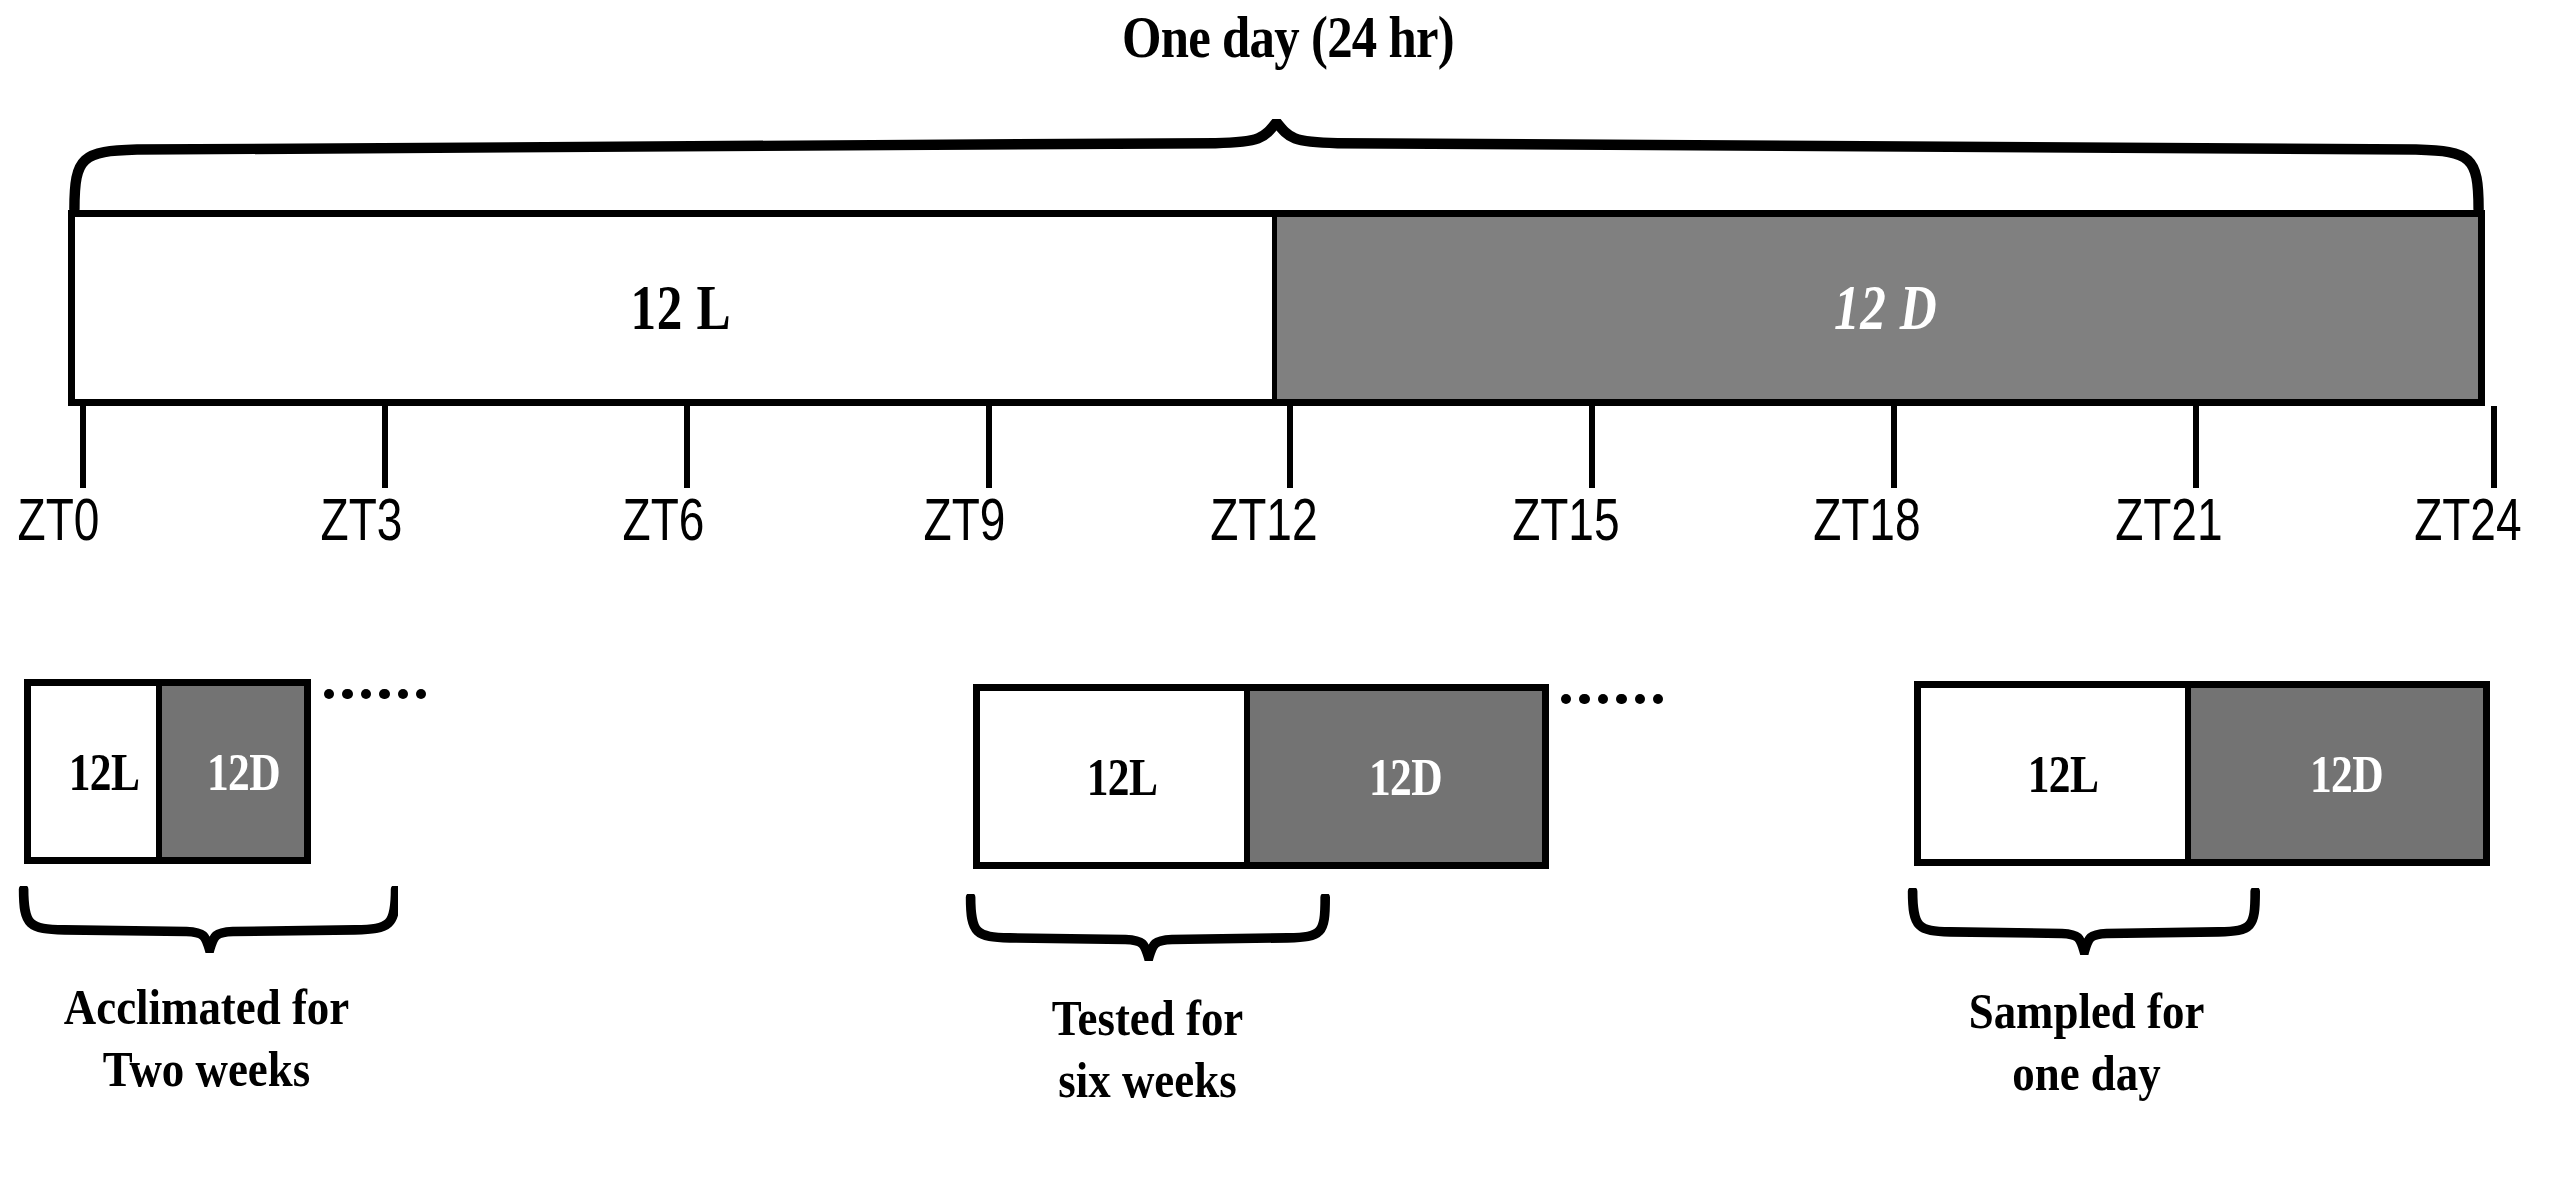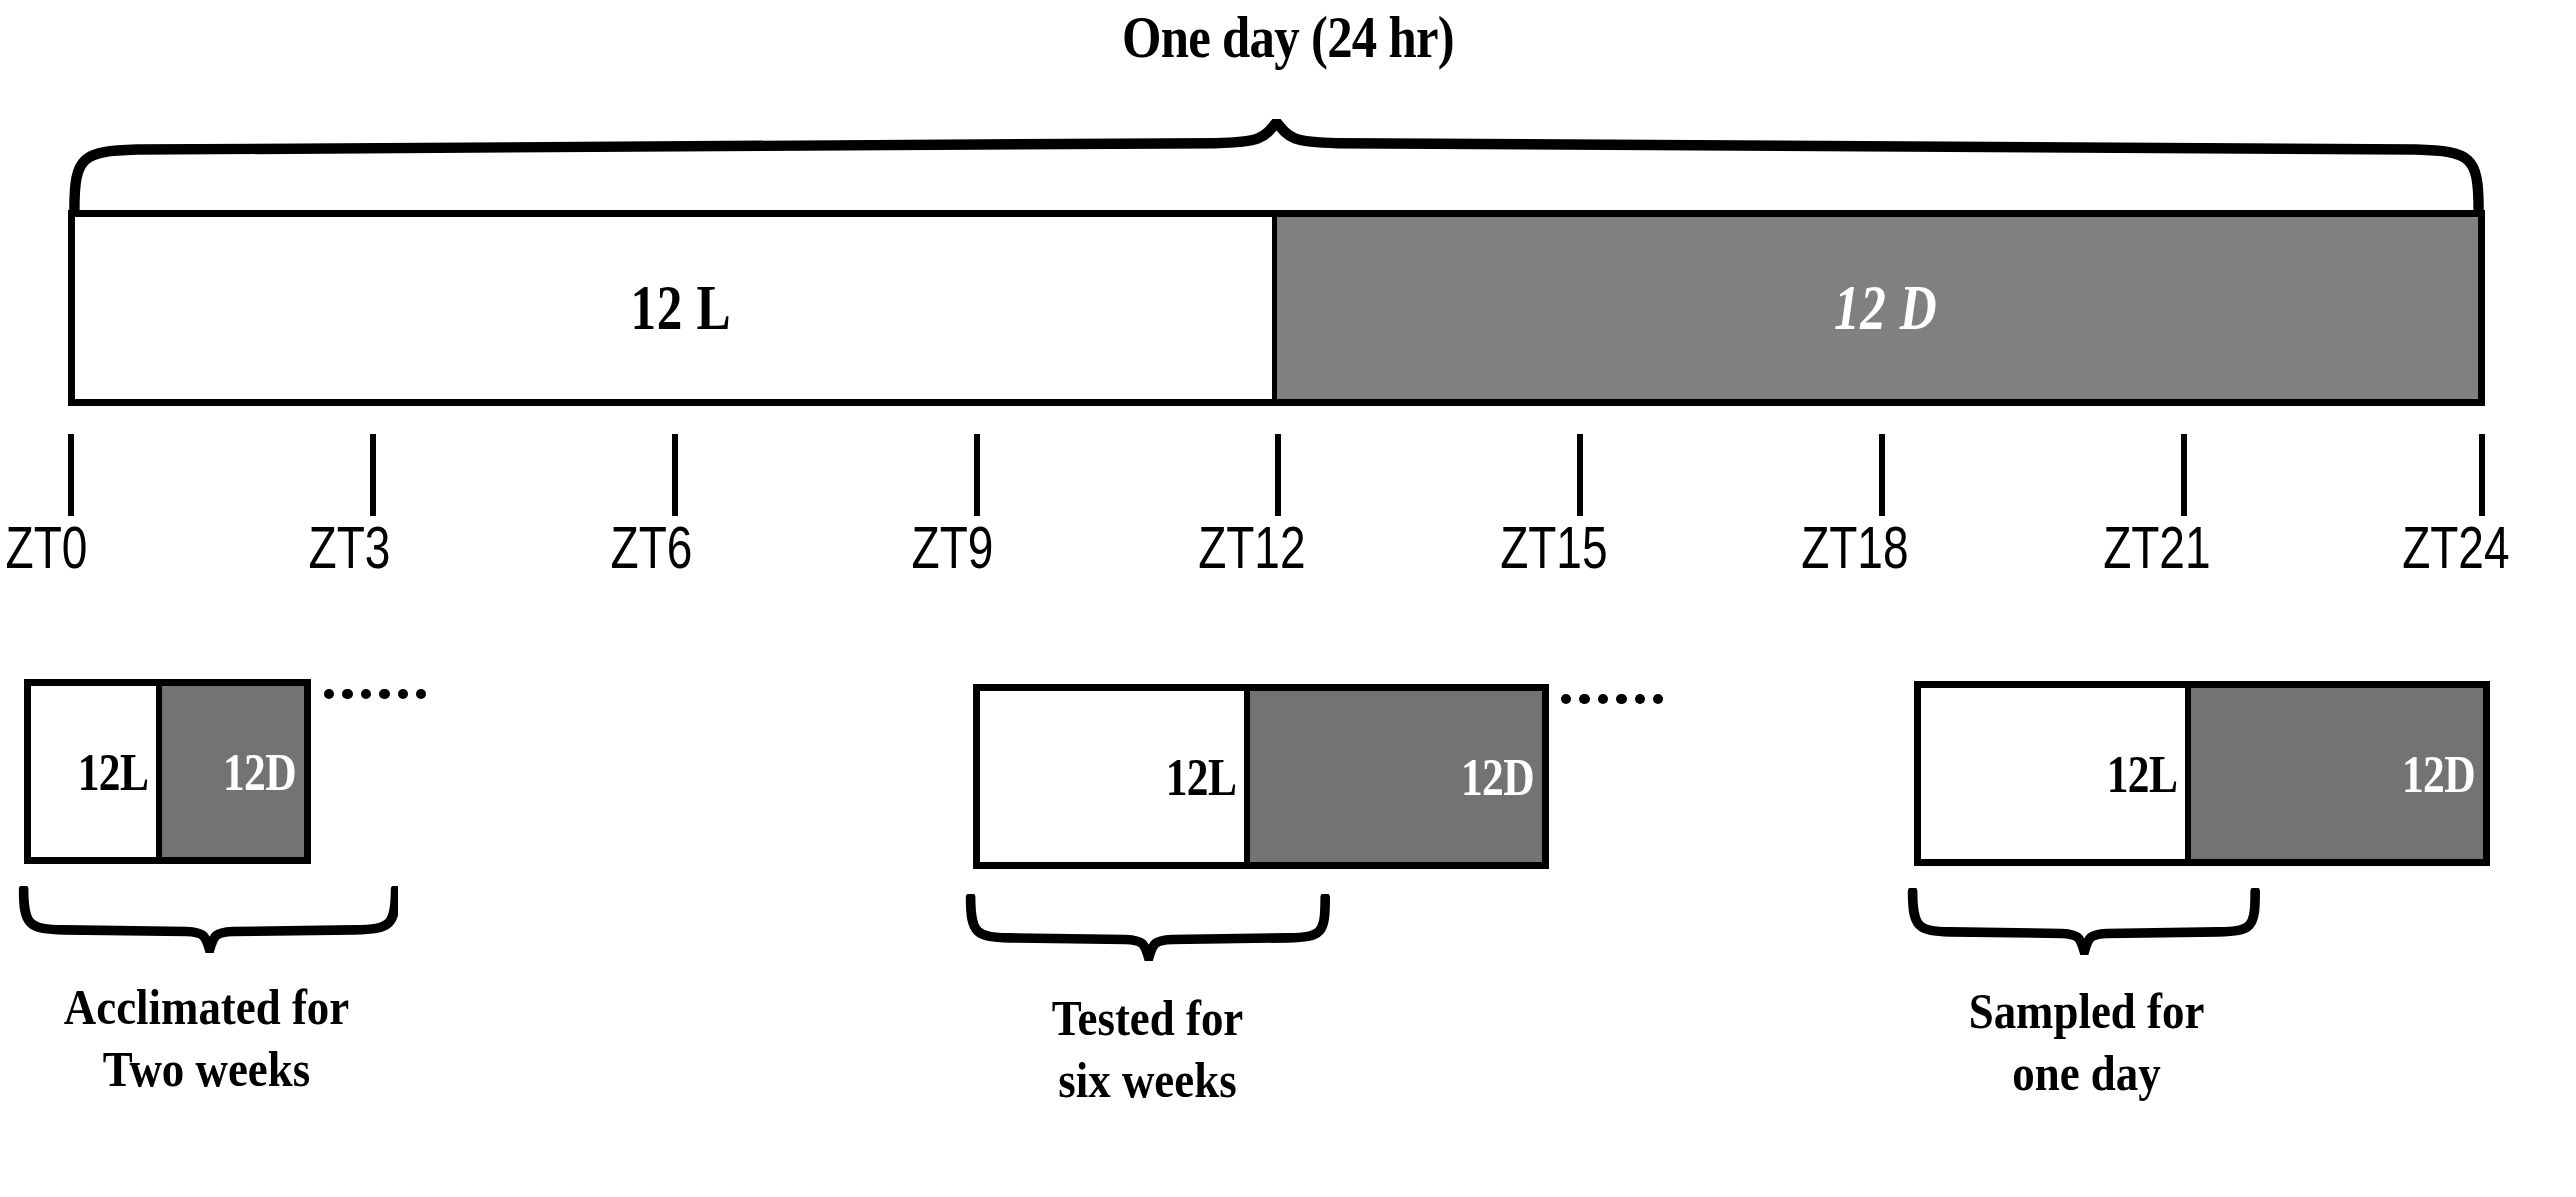--- a/index.html
+++ b/index.html
@@ -80,25 +80,24 @@
     letter-spacing: 0.8px;
     transform: scaleX(0.80);
     white-space: nowrap;
   }
   #bar-light .bar-label { color: #000000; }
   #bar-dark .bar-label { color: #ffffff; }
 
   
   #axis {
     position: absolute;
-    left: 0;
+    left: 12px;
     top: 406px;
     width: 2372px;
     height: 160px;
-    margin-top: 28px;
   }
   .tick {
     position: absolute;
     top: 0;
     width: 6.4px;
     height: 82px;
     background: #000000;
     margin-left: -3.2px;
   }
   .zt-label {
@@ -121,21 +120,21 @@
     height: 185px;
     border: 7.2px solid #000000;
     box-sizing: border-box;
     display: flex;
     background: #ffffff;
   }
   .panel-half {
     height: 100%;
     display: flex;
     align-items: center;
-    justify-content: flex-end;
+    justify-content: center;
     box-sizing: border-box;
     padding-left: 20px;
   }
   .panel-light {
     width: 48%;
     background: #ffffff;
     border-right: 6.4px solid #000000;
   }
   .panel-dark {
     width: 52%;

